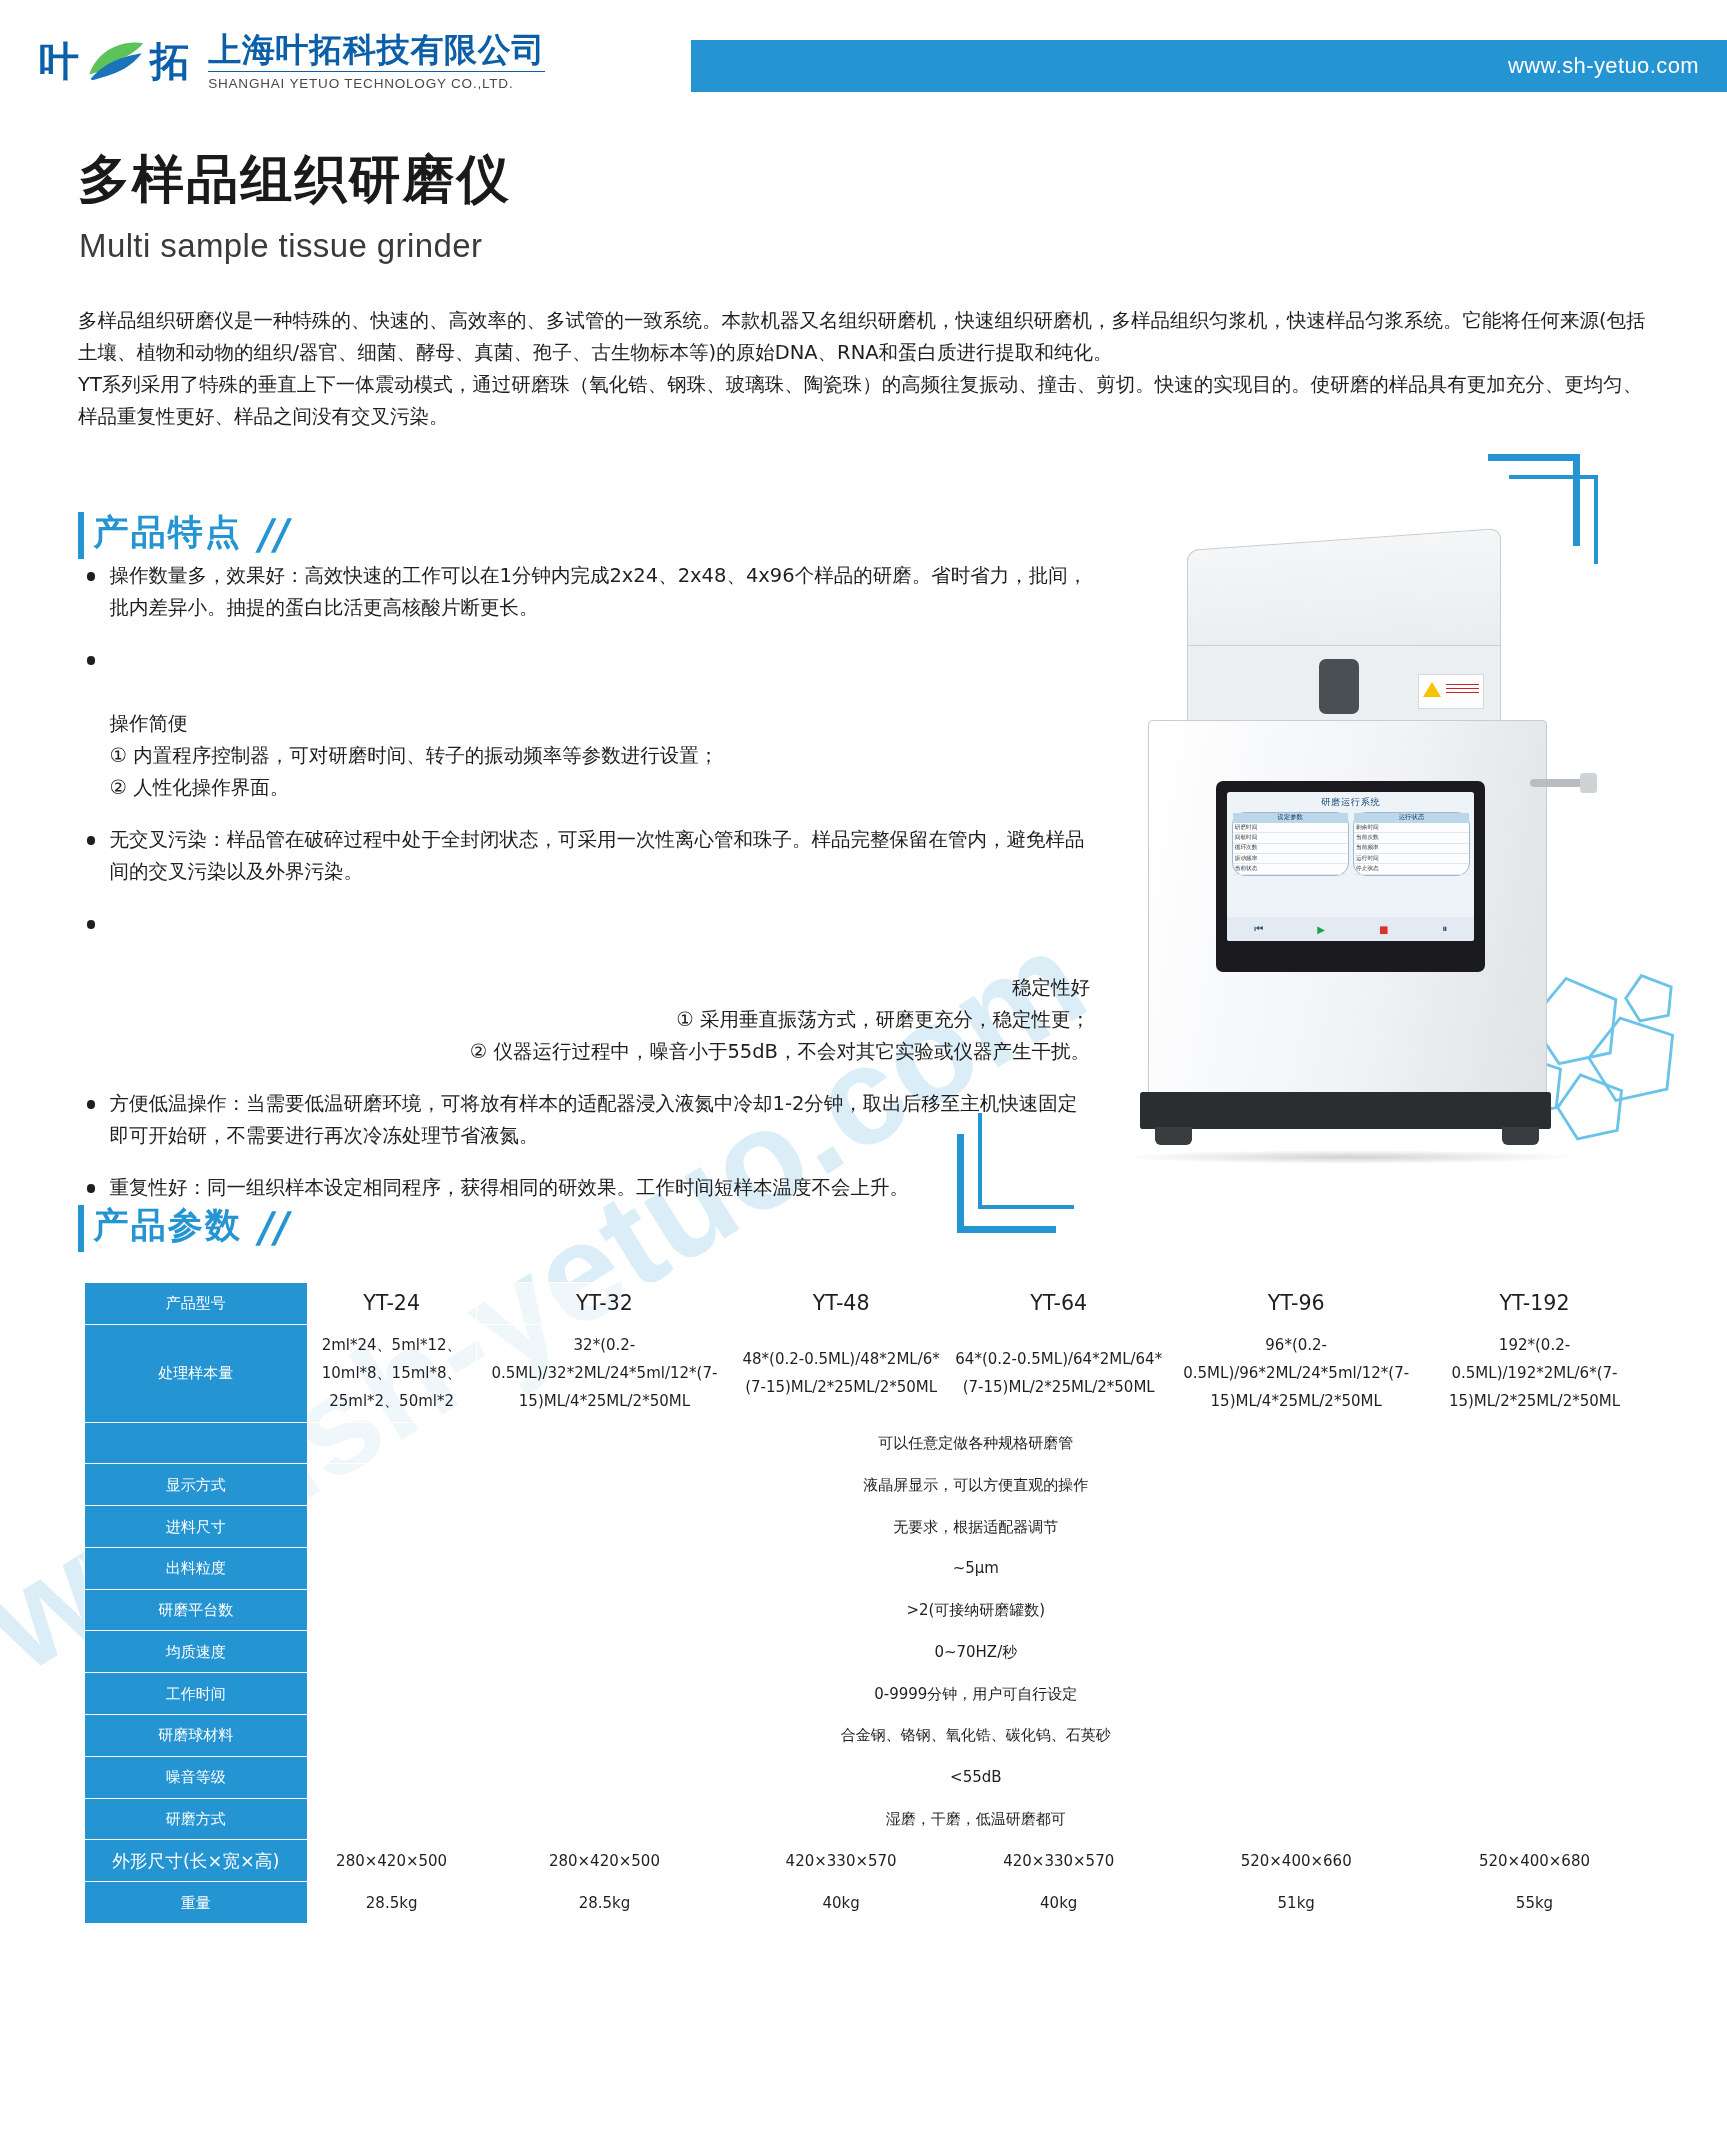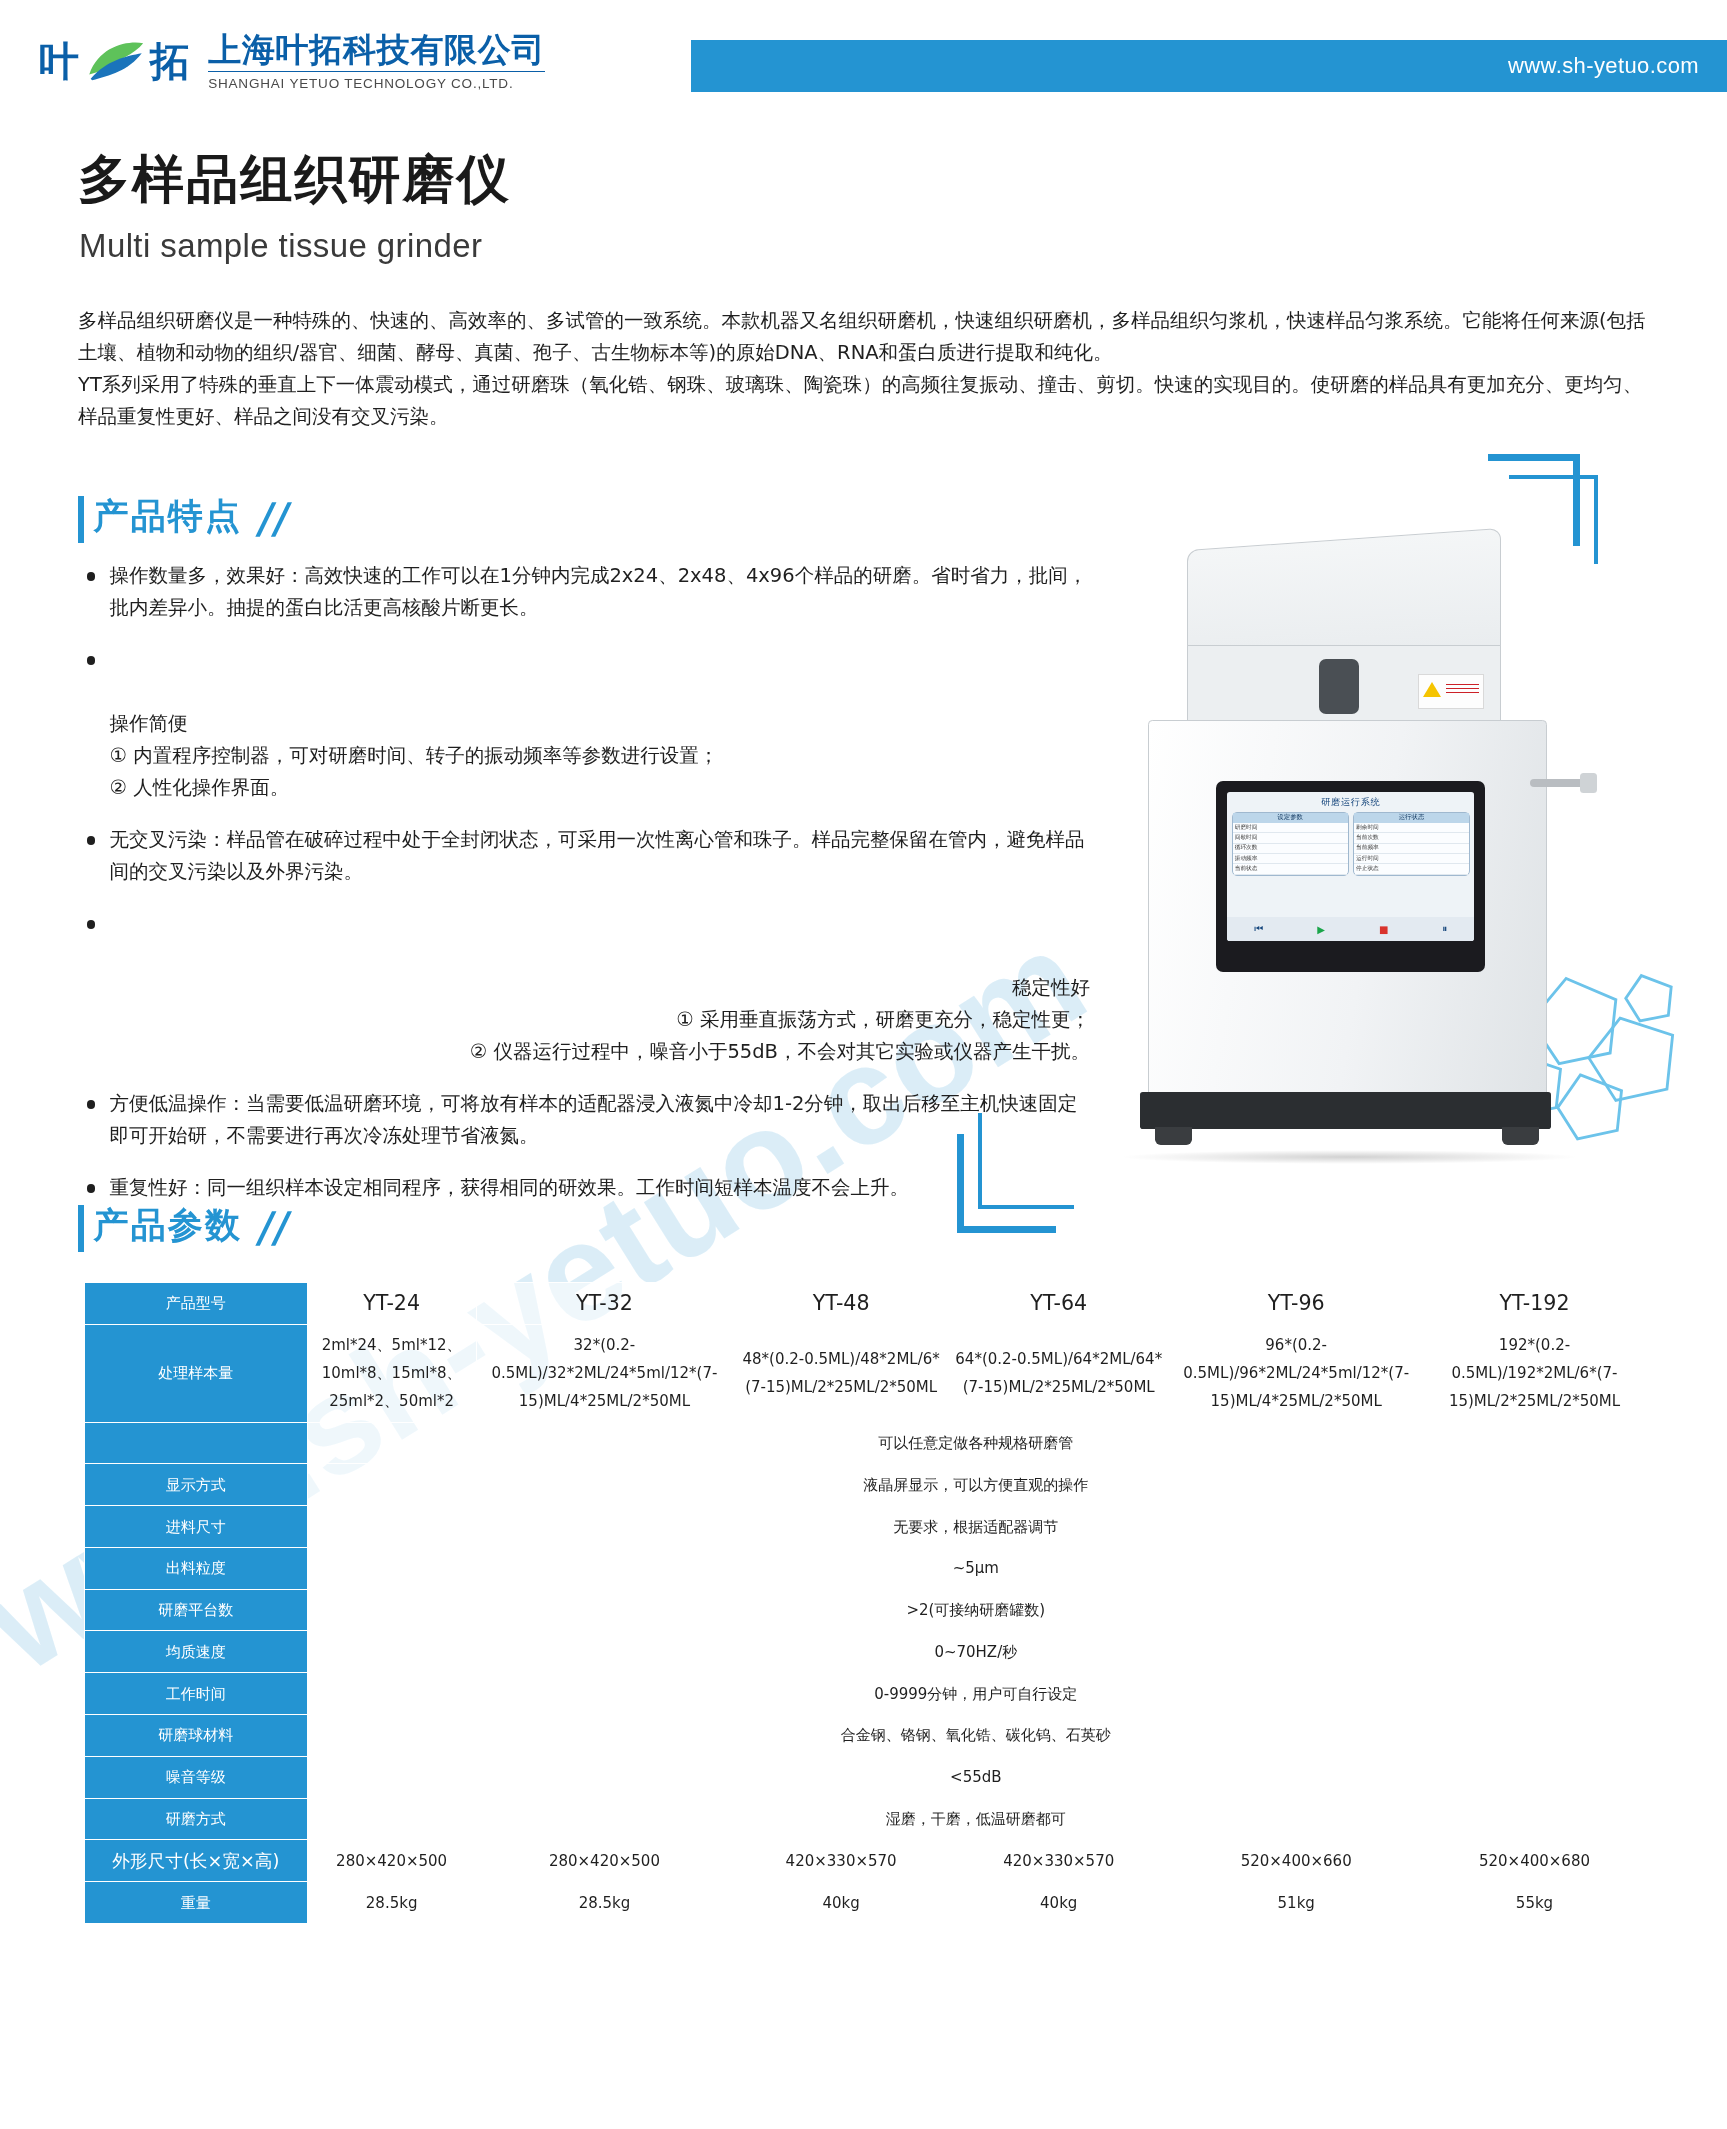--- a/index.html
+++ b/index.html
@@ -255,21 +255,21 @@
   .m-screen {
     position: absolute; left: 11.3px; top: 11.3px; width: 247px; height: 149px;
     background: #eef3f7; border-radius: 2.8px;
     overflow: hidden;
     font-family: "DejaVu Sans", sans-serif;
   }
   .scr-title {
     text-align: center; font-size: 9.2px; color: #17477d; padding-top: 3.5px; letter-spacing: 0.7px;
   }
   .scr-cols { display: flex; gap: 4.3px; padding: 2.8px 4.3px; }
-  .scr-col { flex: 1; border: 0.7px solid #9fb8cf; background: #fbfdff; border-radius: 5px; }
+  .scr-col { flex: 1; border: 0.7px solid #9fb8cf; background: #fbfdff; border-radius: 13px; }
   .scr-col .ch { background: #bcd6ea; font-size: 6.4px; color: #10365e; text-align: center; padding: 0.7px 0; }
   .scr-col .cr { font-size: 5.7px; color: #3b3b3b; padding: 0.7px 2.1px; border-bottom: 0.7px solid #e0e8ef; }
   .scr-btns {
     position: absolute; left: 0; bottom: 0; width: 247px; height: 24px;
     background: #e3eaf1; display: flex; align-items: center; justify-content: space-around;
   }
   .scr-btns span { font-size: 10px; color: #17477d; }
   .scr-btns .g { color: #1aa54a; }
   .scr-btns .r { color: #d9332c; }
   .m-handle {
@@ -349,21 +349,21 @@
 </div>
 
 <div class="title-cn">多样品组织研磨仪</div>
 <div class="title-en">Multi sample tissue grinder</div>
 
 <div class="intro">
   <p>多样品组织研磨仪是一种特殊的、快速的、高效率的、多试管的一致系统。本款机器又名组织研磨机，快速组织研磨机，多样品组织匀浆机，快速样品匀浆系统。它能将任何来源(包括土壤、植物和动物的组织/器官、细菌、酵母、真菌、孢子、古生物标本等)的原始DNA、RNA和蛋白质进行提取和纯化。</p>
   <p>YT系列采用了特殊的垂直上下一体震动模式，通过研磨珠（氧化锆、钢珠、玻璃珠、陶瓷珠）的高频往复振动、撞击、剪切。快速的实现目的。使研磨的样品具有更加充分、更均匀、样品重复性更好、样品之间没有交叉污染。</p>
 </div>
 
-<div class="section-head" style="left:78px; top:496px; width:298px;text-align:right;">
+<div class="section-head" style="left:78px; top:512px; width:298px;text-align:right;">
   <div class="bar"></div>
   <div class="label">产品特点</div>
   <svg class="slash" style="left:174px;" width="64" height="47" viewBox="0 0 90 66">
     <path d="M6 64 L36 2 L44 2 L14 64 Z" fill="#2494d2"></path>
     <path d="M34 64 L64 2 L72 2 L42 64 Z" fill="#2494d2"></path>
   </svg>
 </div>
 
 <div class="features">
   <div class="feature-item">

